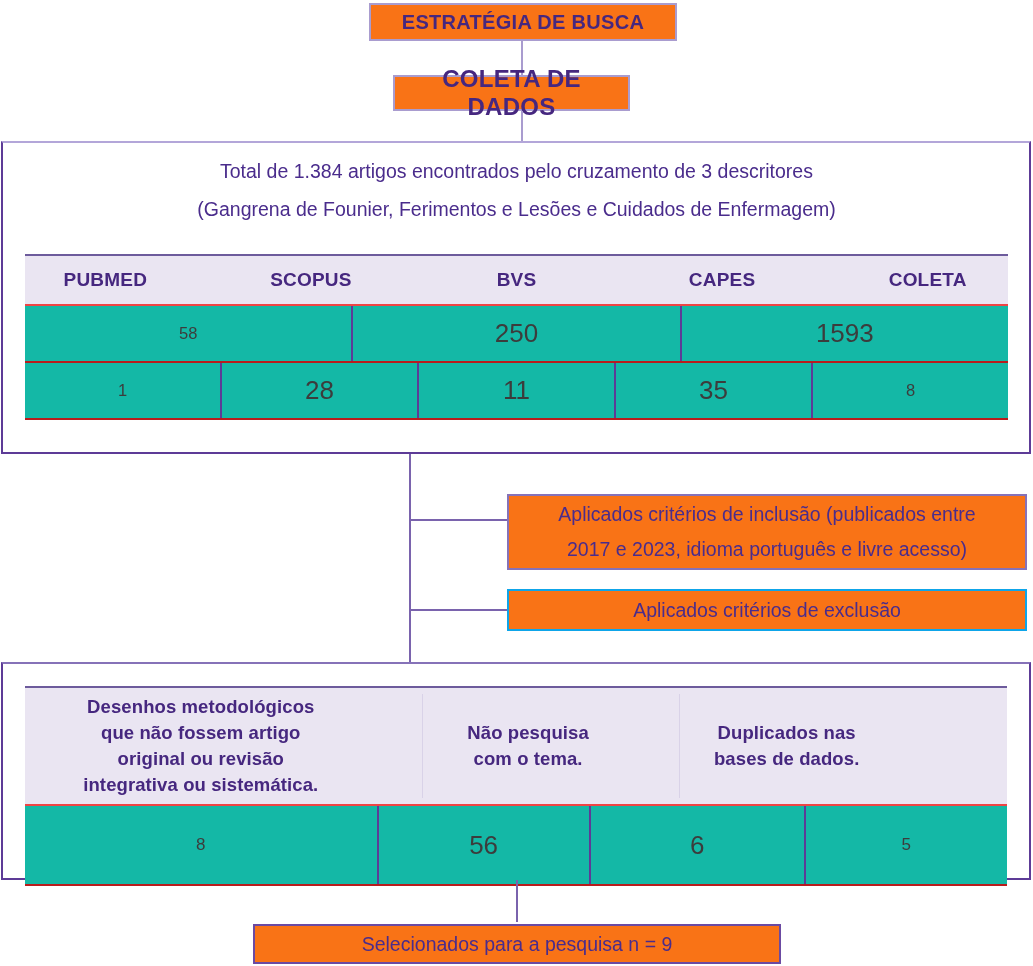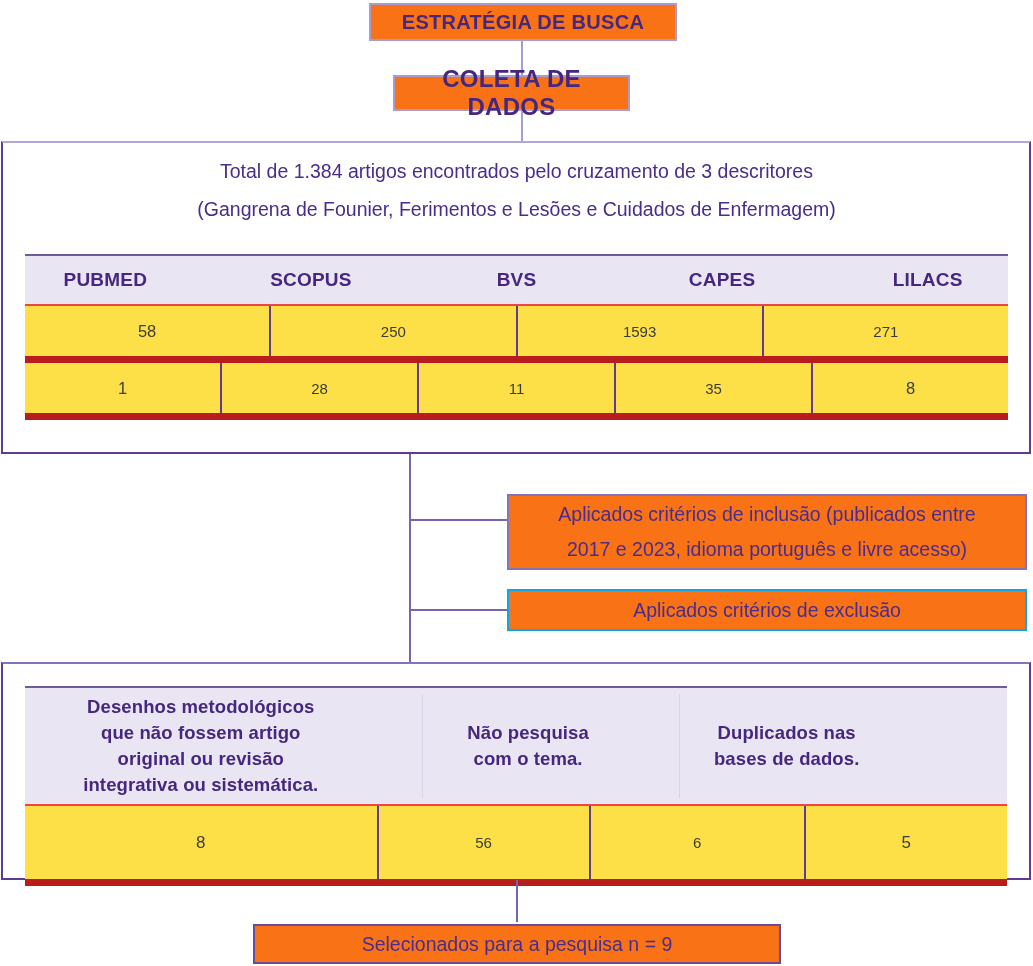--- a/index.html
+++ b/index.html
@@ -23,24 +23,24 @@
   #main-box { left:1px; top:141px; width:1030px; height:313px;
     border:2px solid #5d3b97; border-top-color:#b3a6d9; background:#fff; }
   #total-text { left:0; right:0; top:152px; text-align:center;
     font-size:19.5px; color:#4a2c8c; line-height:38px; }
 
   
   #db-table { left:25px; top:254px; width:983px; }
   .thead { display:flex; background:#eae5f2; border-top:2px solid #6d5b9c; border-bottom:2px solid #ef4444;gap:45px; }
   #db-table .thead { height:52px; align-items:center; }
   .th { flex:1; text-align:center; font-weight:bold; font-size:19px; color:#46277f; letter-spacing:.2px; }
-  .trow { display:flex; border-bottom:7px solid #b91c1c; background:#fde047;text-align:center; }
+  .trow { display:flex; border-bottom:2px solid #b91c1c; background:#14b8a6;text-align:center; }
   #db-table .trow { height:57px; }
   .td { flex:1; display:flex; align-items:center; justify-content:center;
-    font-size:15px; color:#3c3c3c; border-left:2px solid #5d3b97; }
+    font-size:26px; color:#3c3c3c; border-left:2px solid #5d3b97; }
   .td:first-child { border-left:none; }
   .td.sm { font-size:16.5px; }
 
   
   #mid-vline  { left:409px; top:454px; width:2px; height:208px; background:#7a63ad; }
   #incl-hline { left:409px; top:519px; width:98px; height:2px; background:#7a63ad; }
   #incl-box { left:507px; top:482px; width:520px; height:76px;
     border:2px solid #8672b8; font-size:19.5px; color:#4a2c8c; line-height:35px;margin-top:12px; }
   #excl-hline { left:409px; top:609px; width:98px; height:2px; background:#7a63ad; }
   #excl-box { left:507px; top:589px; width:520px; height:42px;
@@ -83,27 +83,26 @@
   <div class="abs" id="main-box"></div>
   <div class="abs pre" id="total-text">Total de 1.384 artigos encontrados pelo cruzamento de 3 descritores
 (Gangrena de Founier, Ferimentos e Lesões e Cuidados de Enfermagem)</div>
 
   <div class="abs" id="db-table">
     <div class="thead">
       <div class="th">PUBMED</div>
       <div class="th">SCOPUS</div>
       <div class="th">BVS</div>
       <div class="th">CAPES</div>
-      <div class="th">LILACS</div>
+      <div class="th">COLETA</div>
     </div>
     <div class="trow">
       <div class="td sm">58</div>
       <div class="td">250</div>
       <div class="td">1593</div>
-      <div class="td">271</div>
     </div>
     <div class="trow">
       <div class="td sm">1</div>
       <div class="td">28</div>
       <div class="td">11</div>
       <div class="td">35</div>
       <div class="td sm">8</div>
     </div>
   </div>
 

